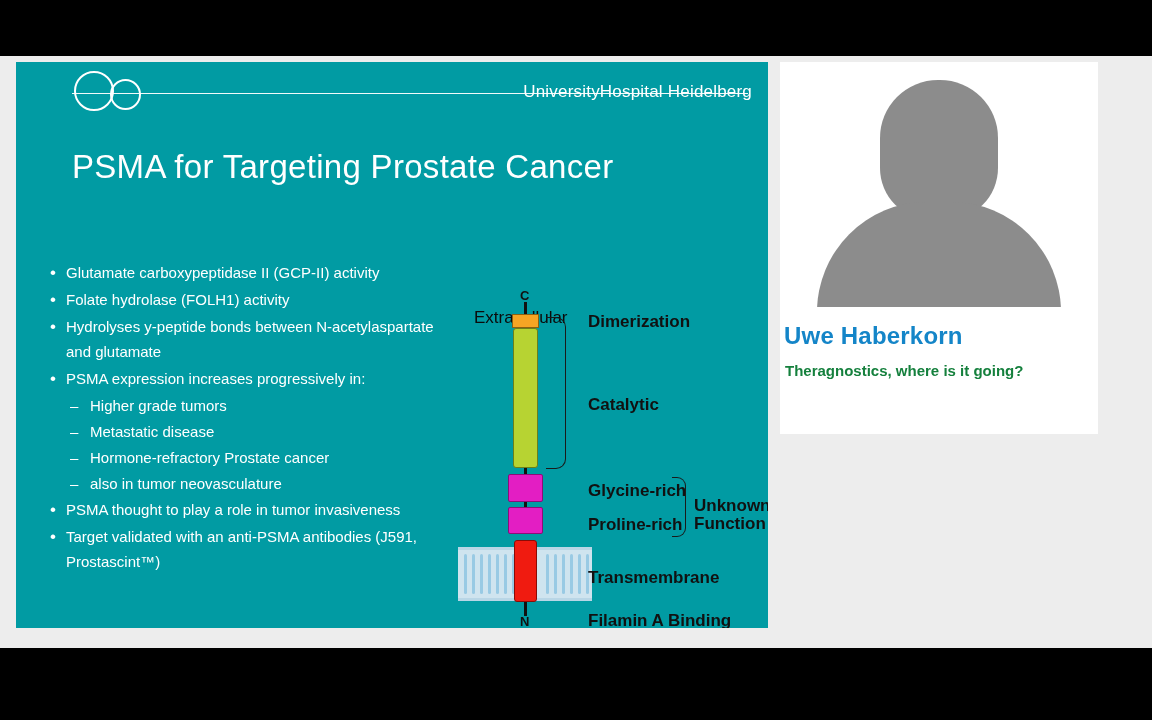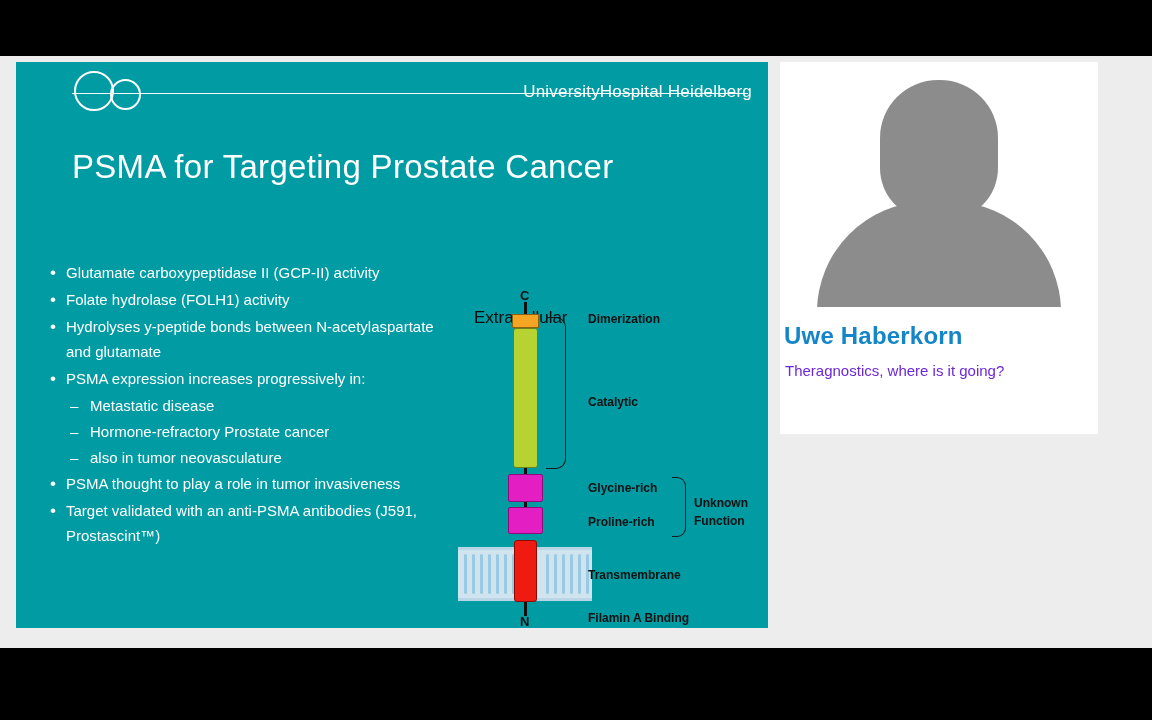--- a/index.html
+++ b/index.html
@@ -148,21 +148,21 @@
     color: #1a1a1a;
   }
   .diag-label {
     position: absolute;
     font-size: 17px;
     color: #0b0b0b;
     white-space: nowrap;
   }
   .diag-small {
     position: absolute;
-    font-size: 12px;
+    font-size: 17px;
     font-weight: bold;
     color: #111111;
     white-space: nowrap;
   }
   .term-letter {
     position: absolute;
     font-size: 13px;
     font-weight: bold;
     color: #111;
   }
@@ -271,22 +271,23 @@
     top: 260px;
     color: #1485c8;
     font-size: 24px;
     font-weight: bold;
     letter-spacing: .2px;
   }
   .speaker-talk {
     position: absolute;
     left: 5px;
     top: 300px;
-    color: #6d28d9;
+    color: #15803d;
     font-size: 15px;
+    font-weight: bold;
   }
 </style>
 </head>
 <body>
 
 <div id="stage">
 
   <div class="backdrop"></div>
   <div class="bar-top"></div>
   <div class="bar-bottom"></div>
@@ -302,20 +303,21 @@
       <div class="hospital-name">UniversityHospital Heidelberg</div>
     </div>
 
     <div class="slide-title">PSMA for Targeting Prostate Cancer</div>
 
     <div class="bullets">
       <div class="bullet">Glutamate carboxypeptidase II (GCP-II) activity</div>
       <div class="bullet">Folate hydrolase (FOLH1) activity</div>
       <div class="bullet">Hydrolyses y-peptide bonds between N-acetylaspartate and glutamate</div>
       <div class="bullet">PSMA expression increases progressively in:</div>
+      <div class="sub">Higher grade tumors</div>
       <div class="sub">Metastatic disease</div>
       <div class="sub">Hormone-refractory Prostate cancer</div>
       <div class="sub">also in tumor neovasculature</div>
       <div class="bullet">PSMA thought to play a role in tumor invasiveness</div>
       <div class="bullet">Target validated with an anti-PSMA antibodies (J591, Prostascint™)</div>
     </div>
 
     <div class="diagram">
 
       <div class="diag-label" style="left:28px; top:58px;margin-top:48px;">Extracellular</div>

